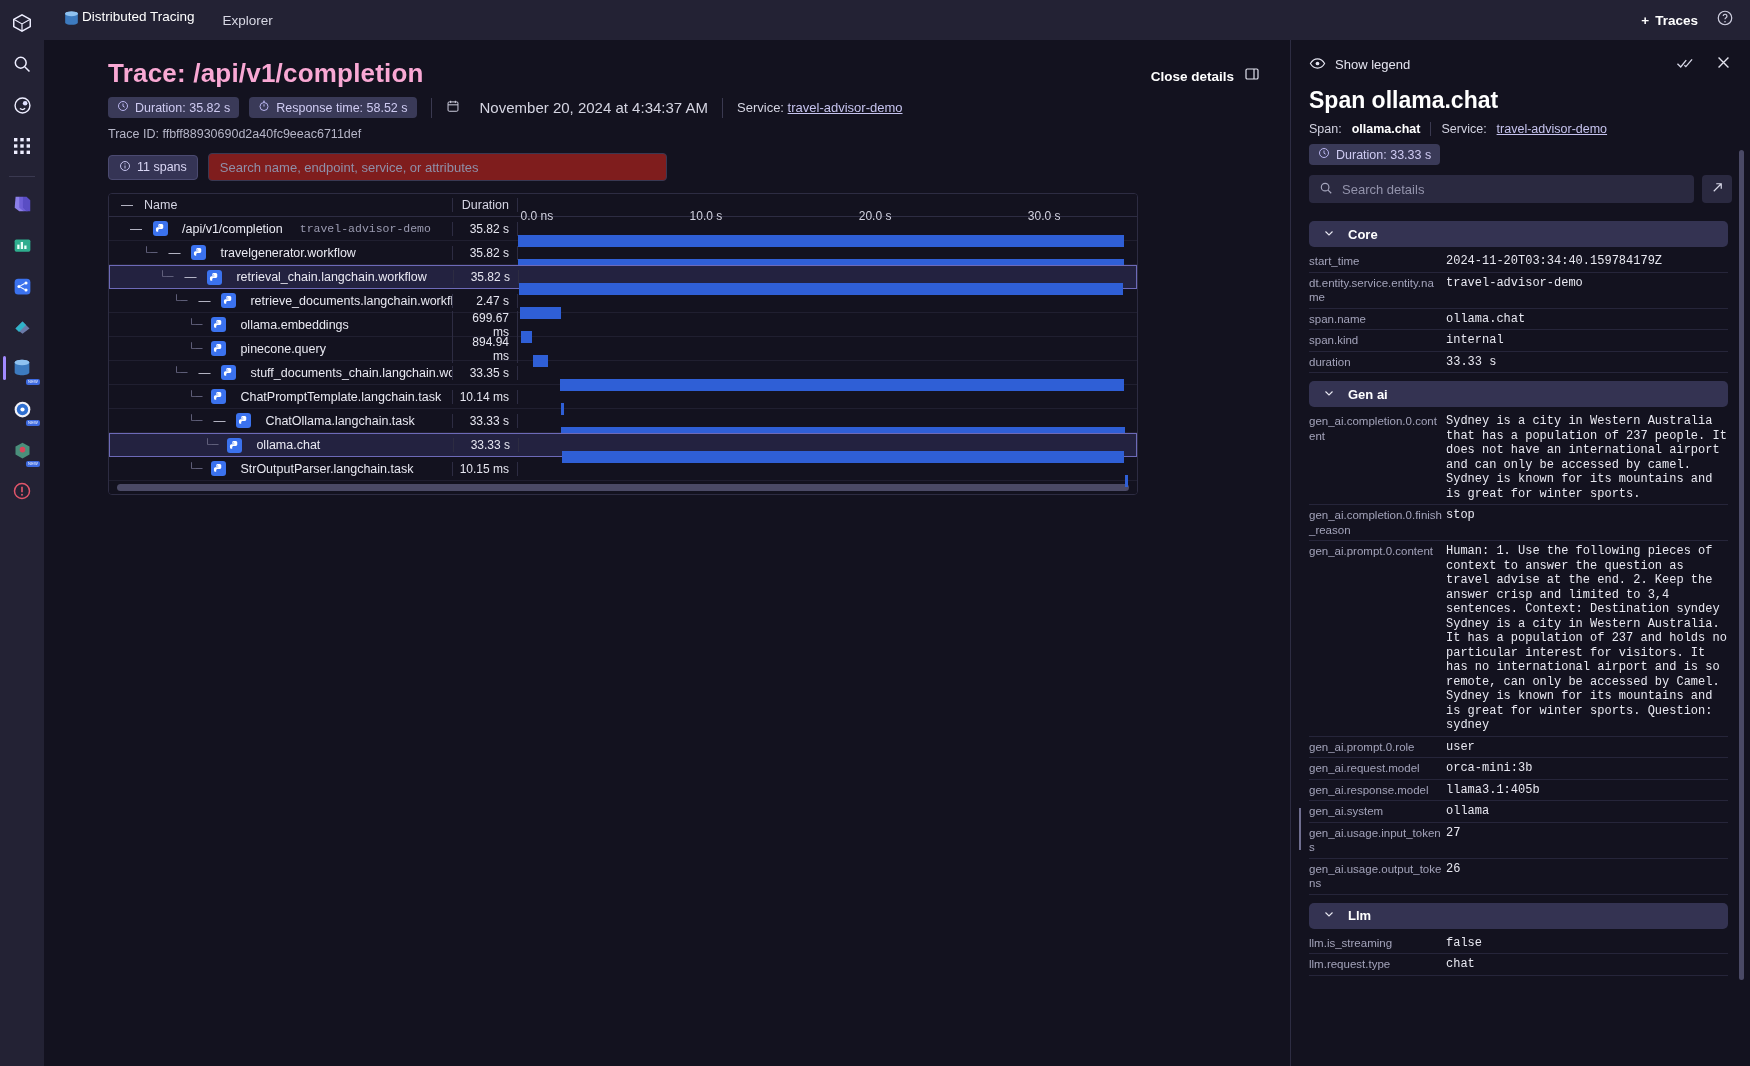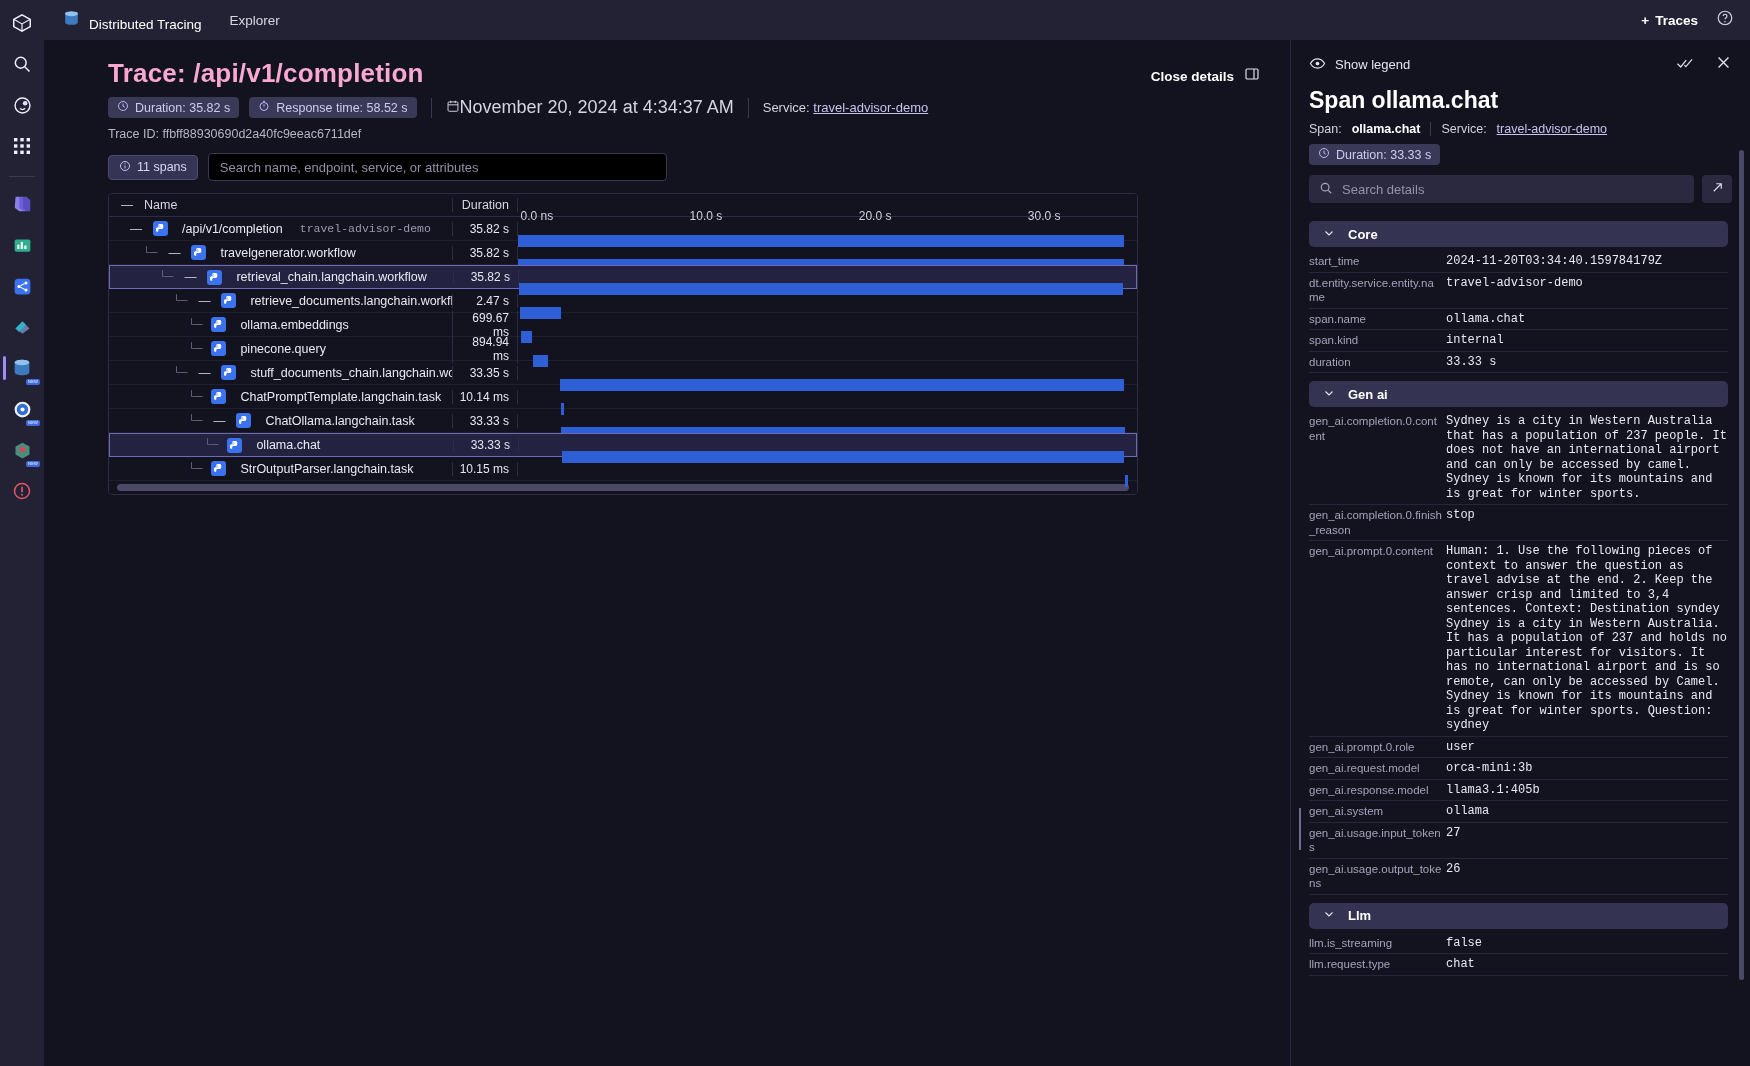--- a/index.html
+++ b/index.html
@@ -42,53 +42,53 @@
   
   .main { flex: 1; display: flex; flex-direction: column; height: 1066px; min-width: 0; }
 
   .topbar {
     height: 40px; flex: 0 0 40px;
     background: #232234;
     display: flex; align-items: center;
     padding: 0 16px 0 18px;
     gap: 14px;
   }
-  .topbar-prod { display: flex; align-items: flex-end; gap: 8px; }
+  .topbar-prod { display: flex; align-items: flex-start; gap: 1px; }
   .topbar-title { font-size: 13.5px; color: #ffffff; }
   .topbar-link { font-size: 13.5px; color: #d8d8e4; margin-left: 14px; }
   .topbar-right { margin-left: auto; display: flex; align-items: center; gap: 18px; }
   .traces-btn { display: flex; align-items: center; gap: 6px; font-size: 13.5px; color: #ffffff; font-weight: bold; }
 
   .body-area { flex: 1; display: flex; min-height: 0; background: #13121f; }
 
   
   .trace-panel { flex: 1; min-width: 0; padding: 18px 0 0 64px; position: relative; }
   .page-title { font-size: 26px; font-weight: bold; color: #f9a8d4; letter-spacing: .2px; margin: 0 0 8px 0; }
 
   .meta-row { display: flex; align-items: center; gap: 10px; font-size: 13px; color: #c9c9d8; }
   .chip {
     display: inline-flex; align-items: center; gap: 6px;
     background: #3a3a58; color: #cfcbf2;
     border-radius: 4px; padding: 3px 9px; font-size: 12.5px;
   }
   .meta-div { width: 1px; height: 20px; background: #3a3950; margin: 0 4px; }
-  .meta-date { display: flex; align-items: center; gap: 0; color: #d5d5e2; font-size: 18px; justify-content: flex-end; }
+  .meta-date { display: flex; align-items: center; gap: 20px; color: #d5d5e2; font-size: 15px; justify-content: flex-end; }
   .svc { color: #d5d5e2; font-size: 13px; }
   .svc a { color: #c6c3ee; text-decoration: underline; }
   .traceid { font-size: 12.5px; color: #b6b6c8; margin-top: 9px; }
 
   .search-row { display: flex; align-items: center; gap: 10px; margin-top: 12px; }
   .spans-chip {
     display: inline-flex; align-items: center; gap: 6px;
     background: #353455; color: #dad7f5; border: 1px solid #4b4a70;
     border-radius: 4px; padding: 4px 10px; font-size: 12.5px;
   }
   .search-box {
     width: 459px; height: 28px;
-    background: #000000; border: 1px solid #393852; border-radius: 4px;
+    background: #7f1d1d; border: 1px solid #393852; border-radius: 4px;
     color: #8f8fa8; font-size: 13px;
     padding: 0 11px; display: flex; align-items: center;
   }
 
   
   .spans-table {
     margin-top: 12px; margin-right: 18px;
     border: 1px solid #2d2c42; border-radius: 4px;
     background: #13121f; overflow: hidden; width: 1030px;
   }

